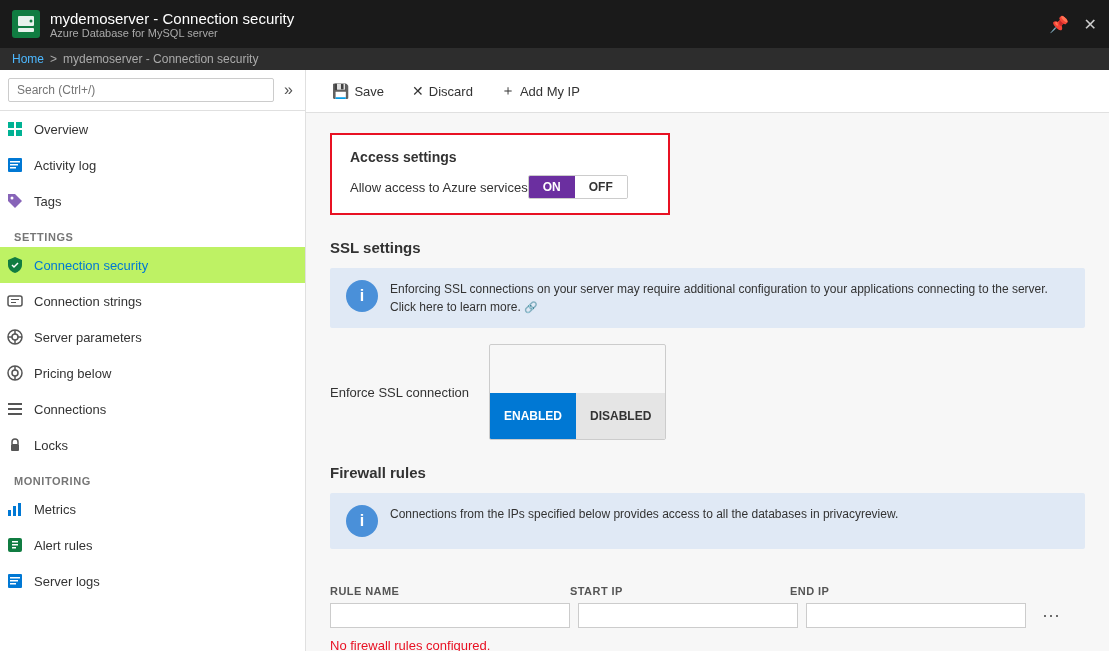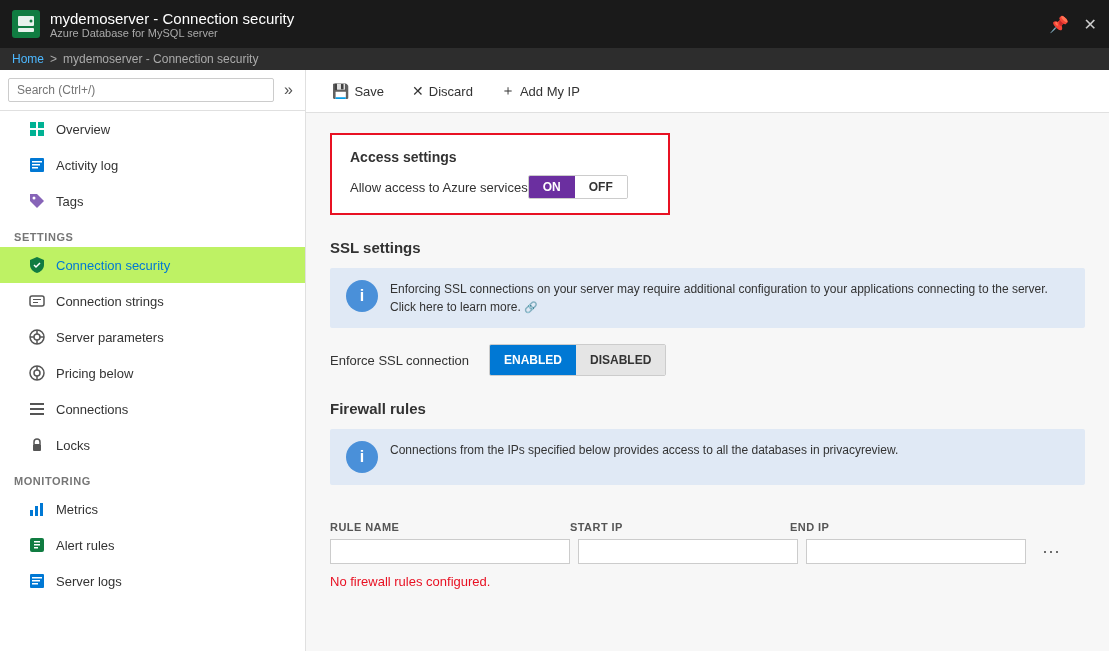--- a/index.html
+++ b/index.html
@@ -82,21 +82,21 @@
       border: none;
       cursor: pointer;
       color: #555;
       font-size: 16px;
       padding: 2px 4px;
     }
 
     .sidebar-item {
       display: flex;
       align-items: center;
-      padding: 9px 28px;
+      padding: 9px 6px;
       cursor: pointer;
       gap: 10px;
       color: #333;
       font-size: 13px;
     }
     .sidebar-item.active { background: #bef264; color: #0078d4; }
     .sidebar-item .icon { width: 18px; height: 18px; flex-shrink: 0; display: flex; align-items: center; justify-content: center; }
 
     .sidebar-section-label {
       font-size: 11px;
@@ -226,25 +226,26 @@
     .ssl-label { font-size: 13px; color: #333; }
 
     
     .ssl-toggle-group {
       display: flex;
       border: 1px solid #ccc;
       border-radius: 2px;
       overflow: hidden;
     }
     .ssl-toggle-btn {
-      padding: 8px 14px;
+      padding: 16px 14px;
       font-size: 12px;
       font-weight: 600;
       cursor: pointer;
       border: none;
+      margin-top: 48px;
     }
     .ssl-toggle-btn.enabled { background: #0078d4; color: #fff; }
     .ssl-toggle-btn.disabled { background: #e5e5e5; color: #333; }
 
     
     .firewall-section { margin-top: 4px; }
     .table-header {
       display: grid;
       grid-template-columns: 240px 220px 220px 1fr;
       gap: 0;

